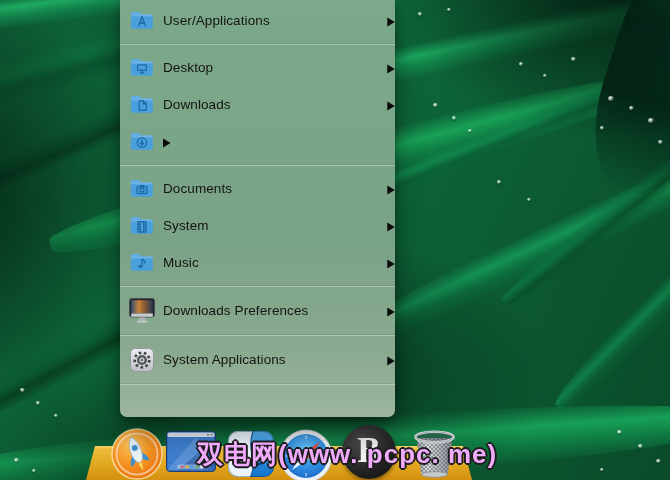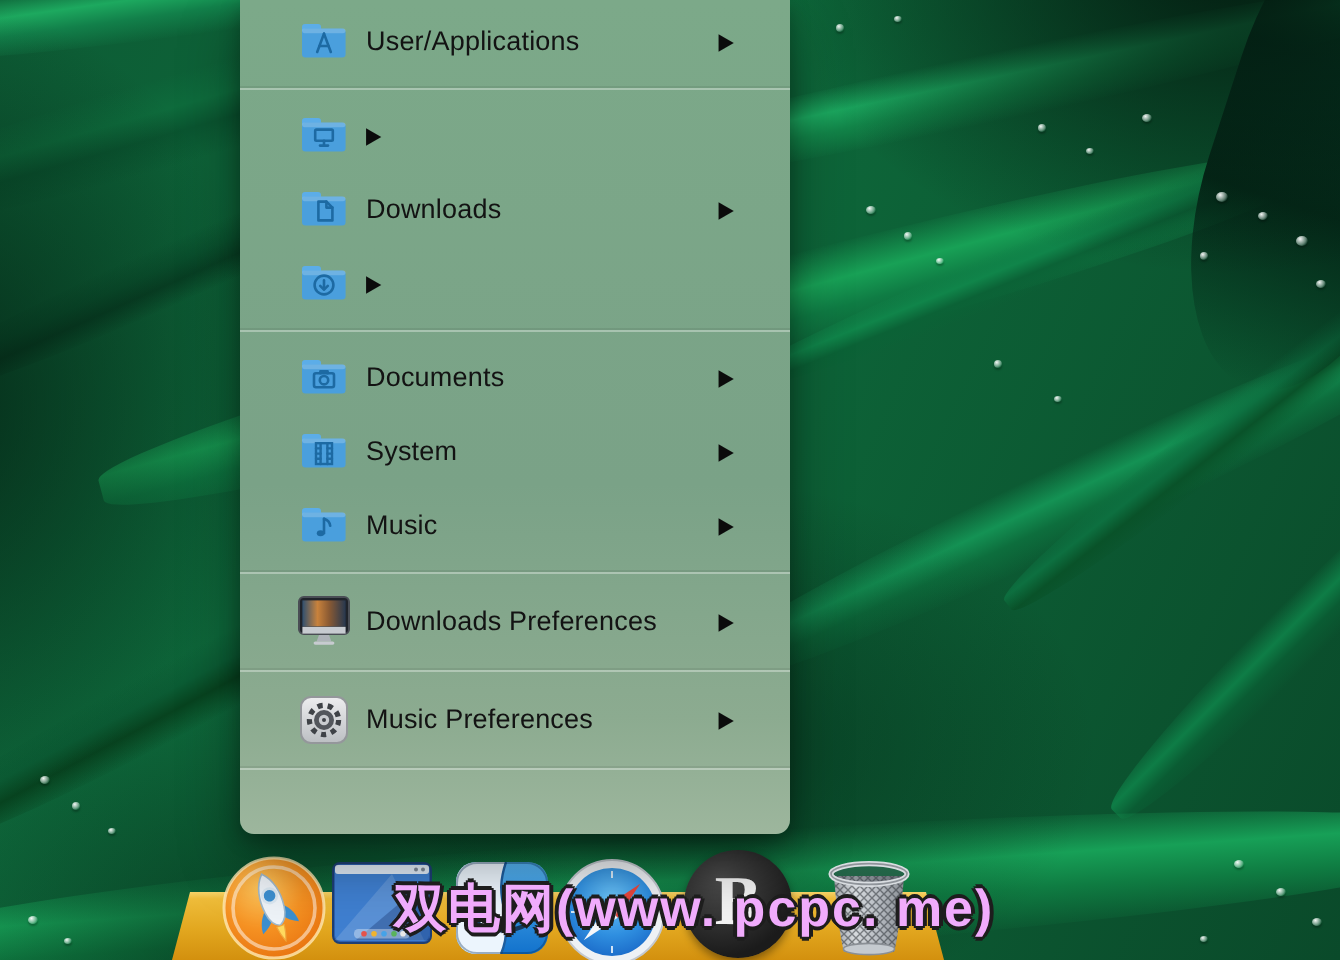--- a/index.html
+++ b/index.html
@@ -18,21 +18,21 @@
       radial-gradient(300px 220px at 55% 78%, rgba(4,30,18,0.45), rgba(4,30,18,0) 60%);}
   .drop{position:absolute;border-radius:50%;
     background:radial-gradient(circle at 35% 30%, rgba(255,255,255,0.95), rgba(225,248,238,0.4) 55%, rgba(255,255,255,0) 78%);
     box-shadow:0 1px 1px rgba(0,0,0,0.25);}
 
   
   .menu{position:absolute;left:120px;top:0;width:275px;height:417px;box-sizing:border-box;
     padding-top:2px;z-index:5;border-radius:0 0 7px 7px;
     background:linear-gradient(180deg,#7ca989 0%,#7aa287 58%,#8cab90 86%,#9db69d 100%);
     box-shadow:0 14px 30px rgba(0,0,0,0.38),0 3px 10px rgba(0,0,0,0.28);}
-  .menu-item{display:flex;align-items:center;height:37px;padding:0 28px 0 8px;cursor:default;margin-left:20px;}
+  .menu-item{display:flex;align-items:center;height:37px;padding:0 0 0 8px;cursor:default;}
   .menu-item.tall{height:39px;}
   .mi-icon{width:27px;display:flex;justify-content:center;align-items:center;margin-right:8px;flex:none;}
   .mi-label{flex:1;font-size:13.5px;color:#131313;letter-spacing:0.1px;}
   .mi-arrow{font-size:10px;color:#0b0b0b;transform:scaleY(1.15);}
   .menu-sep{height:10px;display:flex;align-items:center;}
   .menu-sep>div{width:100%;height:1px;background:rgba(255,255,255,0.34);box-shadow:0 -1px 0 rgba(0,0,0,0.07);}
   .menu-bottom{height:28px;}
 
   
   .dock-shelf{position:absolute;left:86px;top:446px;width:386px;height:34px;z-index:2;
@@ -241,20 +241,21 @@
           <rect x="1" y="1" width="9.5" height="5" rx="1.5" fill="#5cade8"></rect>
           <rect x="1" y="3.2" width="21.8" height="14.6" rx="1.8" fill="#4a9fdd"></rect>
           <rect x="1" y="3.2" width="21.8" height="2.4" rx="1.2" fill="rgba(255,255,255,0.2)"></rect>
           <g fill="none" stroke="#1d6aa3" stroke-width="1.3" stroke-linecap="round">
             <rect x="7.6" y="6.8" width="8.8" height="5.6" rx="0.6"></rect>
             <path d="M12 12.4 V14.4"></path>
               <path d="M10 14.8 H14"></path>
           </g>
         </svg>
       </span>
+      <span class="mi-label">Desktop</span>
       <span class="mi-arrow">▶</span>
     </div>
 
     <div class="menu-item">
       <span class="mi-icon">
         <svg width="24" height="19" viewBox="0 0 24 19">
           <rect x="1" y="1" width="9.5" height="5" rx="1.5" fill="#5cade8"></rect>
           <rect x="1" y="3.2" width="21.8" height="14.6" rx="1.8" fill="#4a9fdd"></rect>
           <rect x="1" y="3.2" width="21.8" height="2.4" rx="1.2" fill="rgba(255,255,255,0.2)"></rect>
           <g fill="none" stroke="#1d6aa3" stroke-width="1.3" stroke-linecap="round" stroke-linejoin="round">
@@ -379,21 +380,21 @@
                 <stop offset="100%" stop-color="#bcbfc3"></stop>
             </linearGradient>
           </defs>
           <rect x="0.5" y="0.5" width="23" height="23" rx="5" fill="url(#spg)" stroke="#94979b"></rect>
           <circle cx="12" cy="12" r="7.3" fill="none" stroke="#3f4247" stroke-width="2.6" stroke-dasharray="2.6 2.55"></circle>
           <circle cx="12" cy="12" r="5" fill="#53565c"></circle>
           <circle cx="12" cy="12" r="2.6" fill="#c9cbcf"></circle>
           <circle cx="12" cy="12" r="1" fill="#3f4247"></circle>
         </svg>
       </span>
-      <span class="mi-label">Music Preferences</span>
+      <span class="mi-label">System Applications</span>
       <span class="mi-arrow">▶</span>
     </div>
 
     <div class="menu-sep">
         <div></div>
       </div>
 
     <div class="menu-bottom"></div>
   </div>
 

